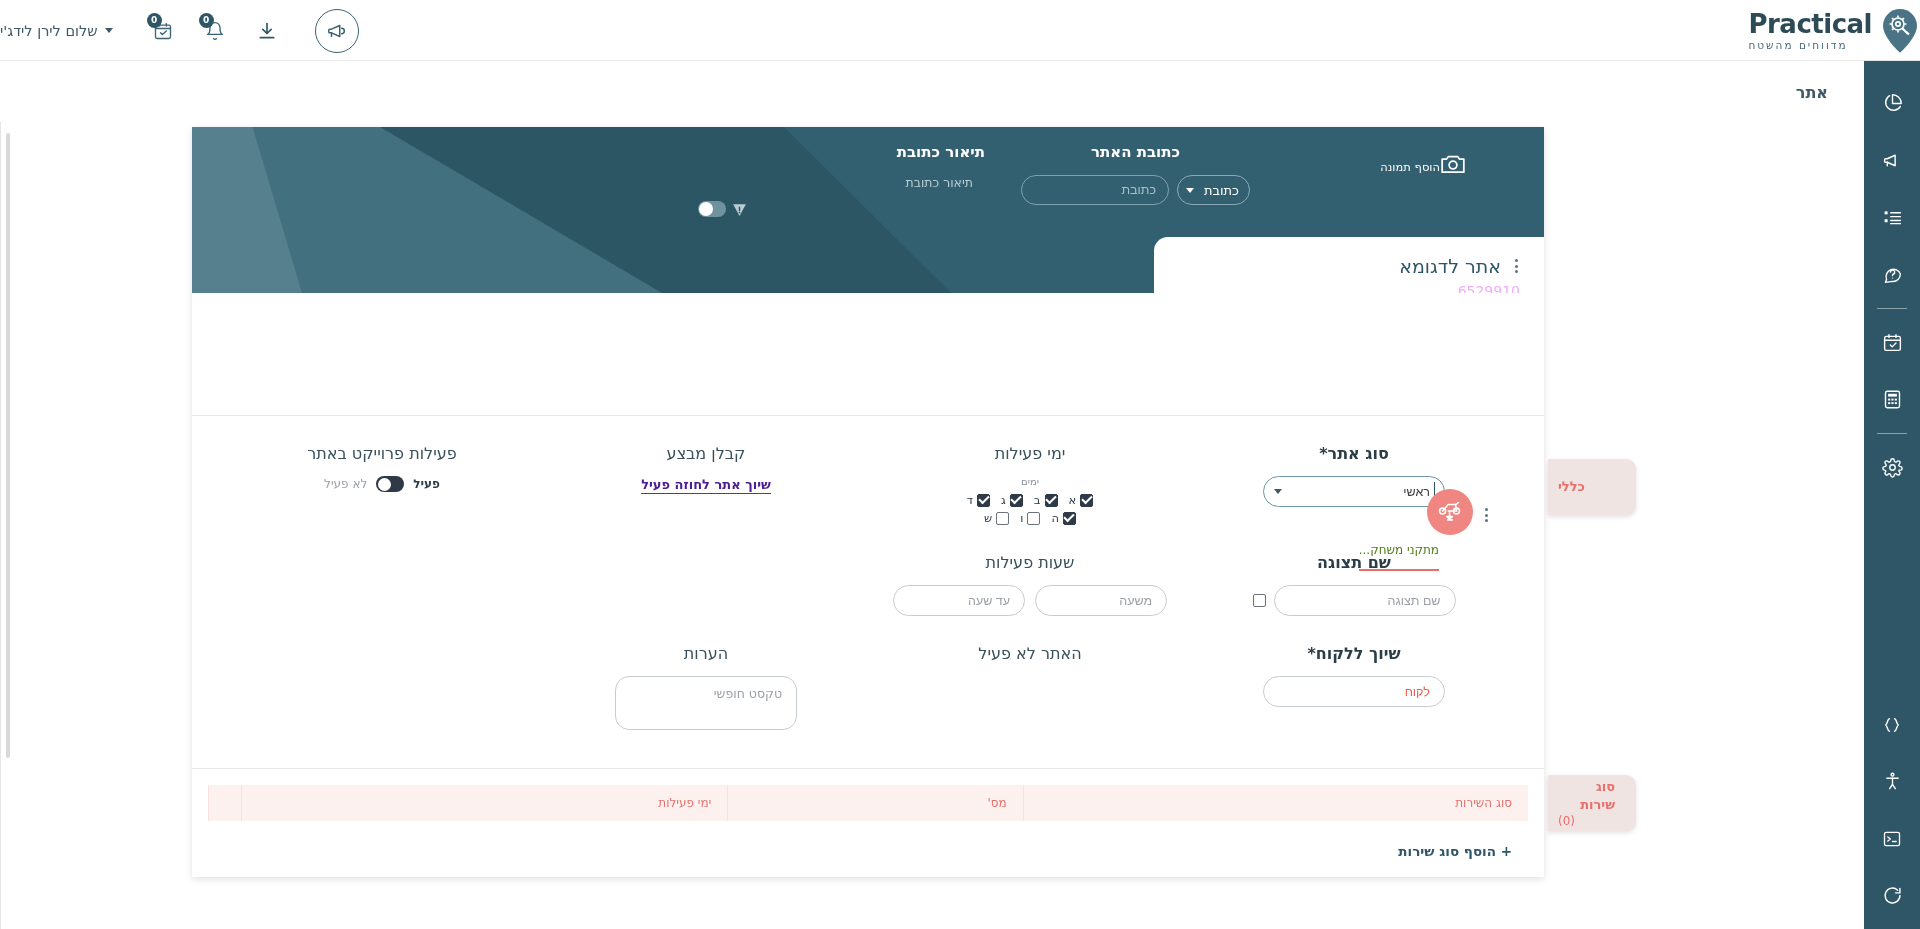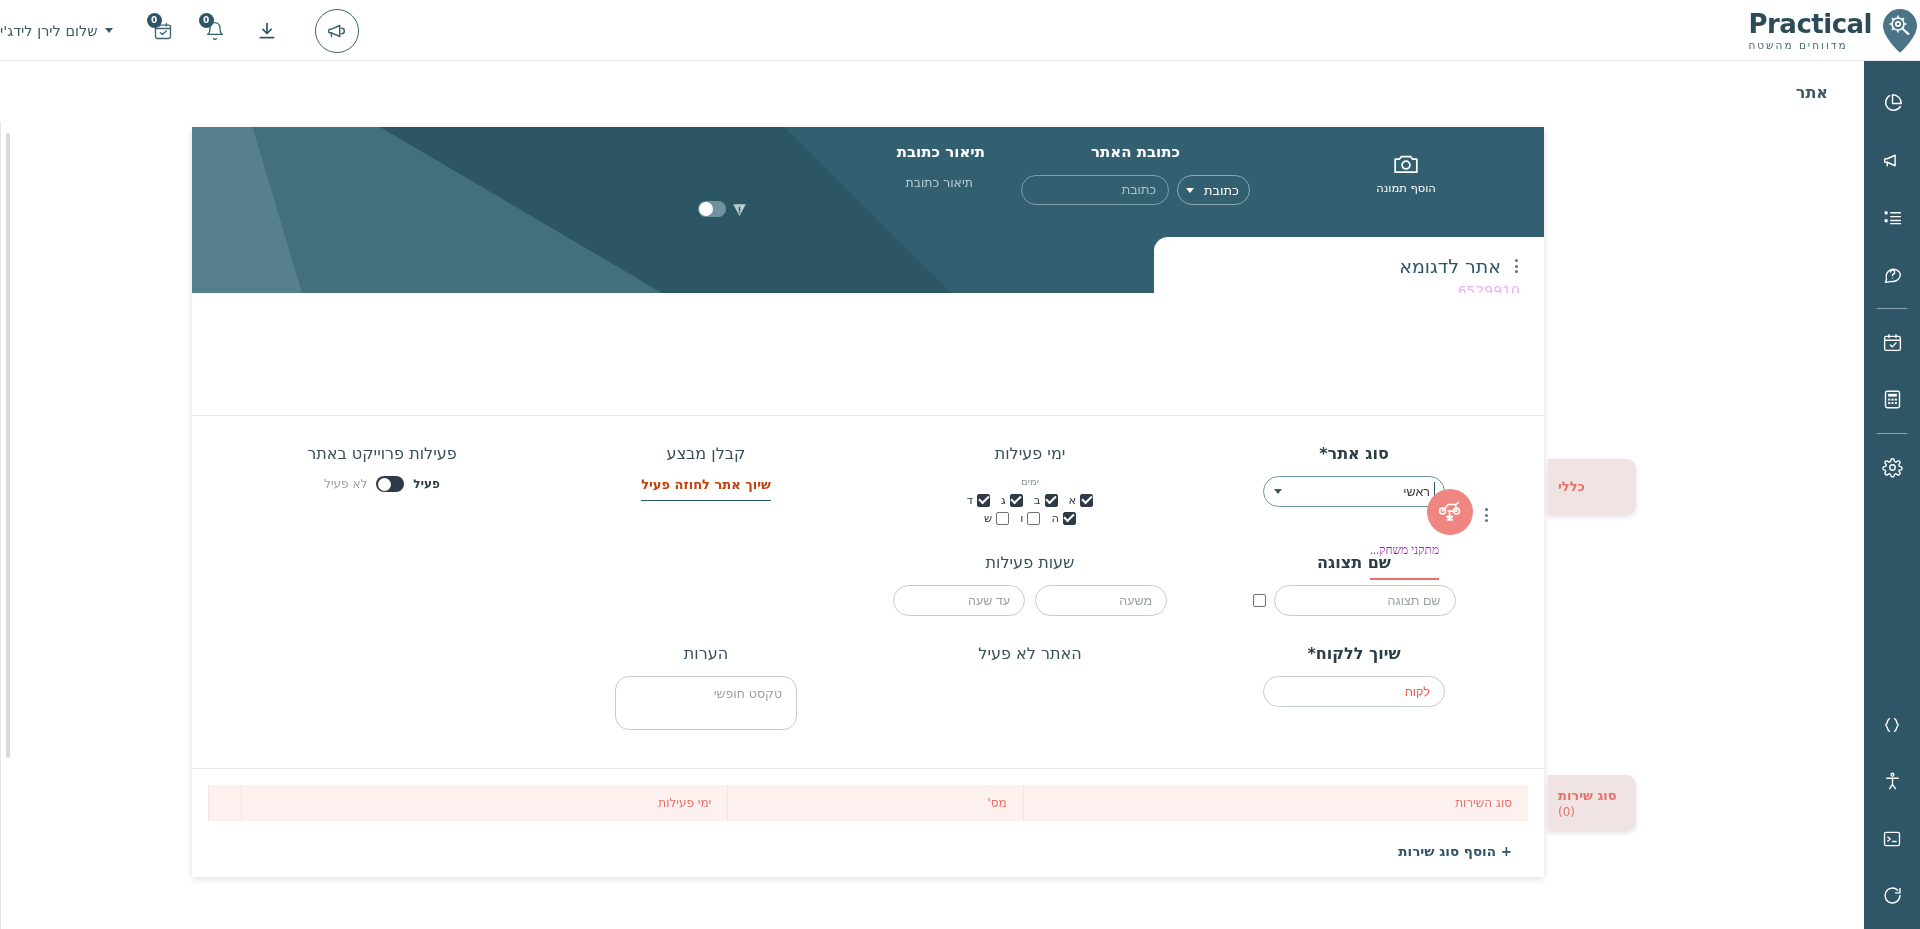--- a/index.html
+++ b/index.html
@@ -128,21 +128,21 @@
     background: #56808d;
     clip-path: polygon(0 0, 55% 0, 100% 100%, 0 100%);
   }
   .hero-inner {
     position: relative; z-index: 3; height: 100%;
     display: flex; align-items: flex-start; direction: rtl;
   }
 
   .hero-photo {
     margin-right: 78px; margin-top: 26px; width: 120px;
-    display: flex; flex-direction: column; align-items: center;
+    display: flex; flex-direction: row; align-items: center;
     color: #fff; cursor: pointer;
   }
   .hero-photo-label { font-size: 11.5px; margin-top: 6px; }
 
   .hero-group { margin-top: 16px; color: #fff; }
   .hero-group-title {
     font-size: 15px; font-weight: bold; text-align: center; margin-bottom: 14px;
   }
   .hero-row { display: flex; align-items: center; gap: 8px; direction: rtl; }
   .pill-select {
@@ -206,22 +206,22 @@
     display: flex; align-items: flex-start; direction: rtl; padding-right: 52px; gap: 8px;
   }
   .avatar {
     width: 46px; height: 46px; border-radius: 50%; background: #ef8682;
     display: flex; align-items: center; justify-content: center; color: #fff;
     cursor: pointer;
   }
   .avatar-kebab { margin-top: 16px; }
   .avatar-label {
     position: absolute; top: 54px; right: 34px; font-size: 12px;
-    color: #a21caf; border-bottom: 2px solid #e8706c; padding-bottom: 20px;
-    white-space: nowrap; cursor: pointer; font-family: Liberation Serif, serif;
+    color: #4d7c0f; border-bottom: 2px solid #e8706c; padding-bottom: 12px;
+    white-space: nowrap; cursor: pointer;
   }
 
   .card-body { padding: 24px 0 0 0; background: #fff; position: relative; }
   .divider-top { height: 1px; background: #e9e9e9; margin-top: 98px; }
 
   
   .form-grid {
     display: grid; grid-template-columns: repeat(4, 1fr);
     padding: 18px 28px 26px 28px; direction: rtl;
     row-gap: 6px;
@@ -269,22 +269,22 @@
   .cb.on::after {
     content: ""; width: 4px; height: 8px; border: solid #fff;
     border-width: 0 2px 2px 0; transform: rotate(45deg) translate(-1px,-1px);
   }
   .cb-plain {
     width: 13px; height: 13px; border: 1px solid #6c737a; border-radius: 2px; background: #fff;
     flex: 0 0 auto;
   }
 
   .link-teal {
-    font-size: 13px; color: #c2410c; font-weight: bold;
-    border-bottom: 1px solid #2f5667; cursor: pointer; padding-bottom: 8px;
+    font-size: 13px; color: #4c1d95; font-weight: bold;
+    border-bottom: 1px solid #2f5667; cursor: pointer; padding-bottom: 1px;
   }
 
   .switch-row { display: flex; align-items: center; gap: 9px; direction: rtl; justify-content: center; }
   .switch-label { font-size: 12px; color: #2b3d46; font-weight: bold; }
   .switch-label.off { color: #9aa0a6; font-weight: normal; }
   .switch {
     width: 28px; height: 16px; border-radius: 9px; background: #2e3a47;
     position: relative; cursor: pointer;
   }
   .switch .knob {
@@ -323,21 +323,21 @@
     font-size: 13.5px; color: #2f5667; font-weight: bold;
   }
   .svc-add span { cursor: pointer; }
 
   
   .side-tab {
     position: absolute; width: 88px; background: #efe4e2;
     border-top-right-radius: 10px; border-bottom-right-radius: 10px;
     box-shadow: 0 2px 5px rgba(0,0,0,.12);
     display: flex; flex-direction: column; align-items: flex-end;
-    justify-content: center; padding: 10px 12px 10px 10px;
+    justify-content: center; padding: 10px 21px 10px 10px;
     cursor: pointer; z-index: 8;
   }
   .side-tab .t {
     font-size: 13px; color: #e8706c; font-weight: bold; line-height: 1.35;
     text-align: right;
   }
   .side-tab .c { font-size: 12px; color: #e8706c; text-align: right; }
   #tab-general { top: 398px; right: 228px; height: 56px; }
   #tab-service { top: 714px; right: 228px; height: 56px; }
 </style>

